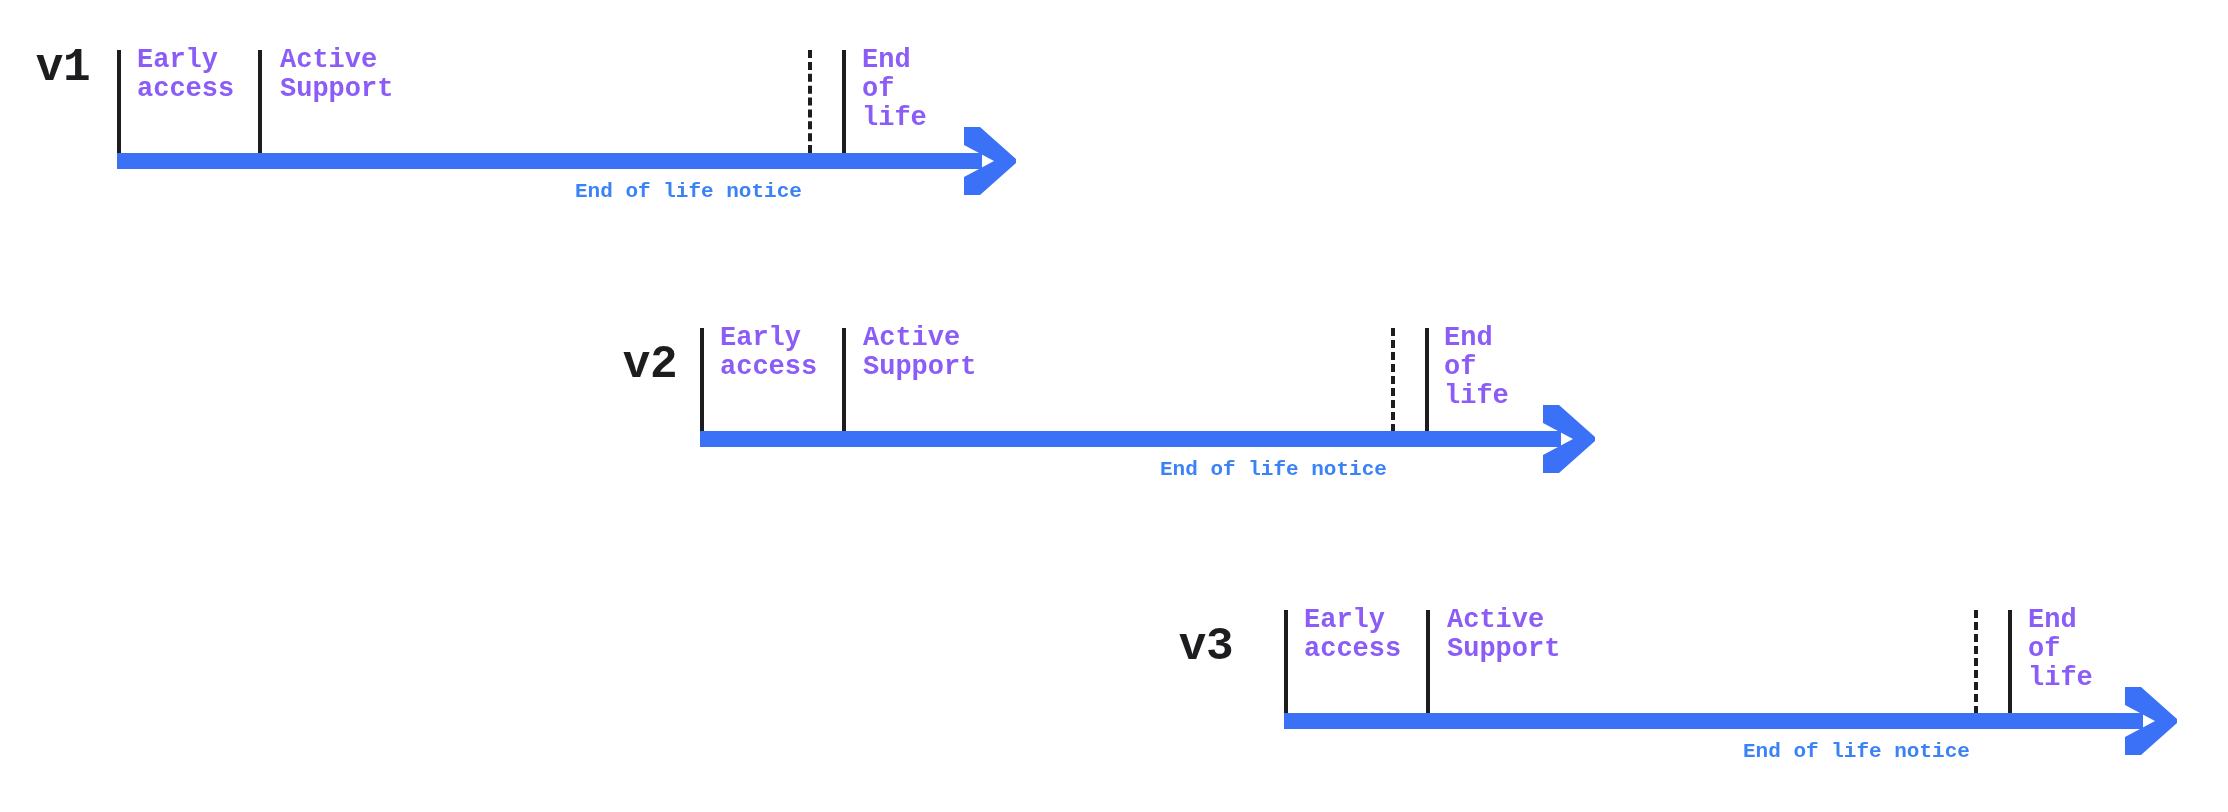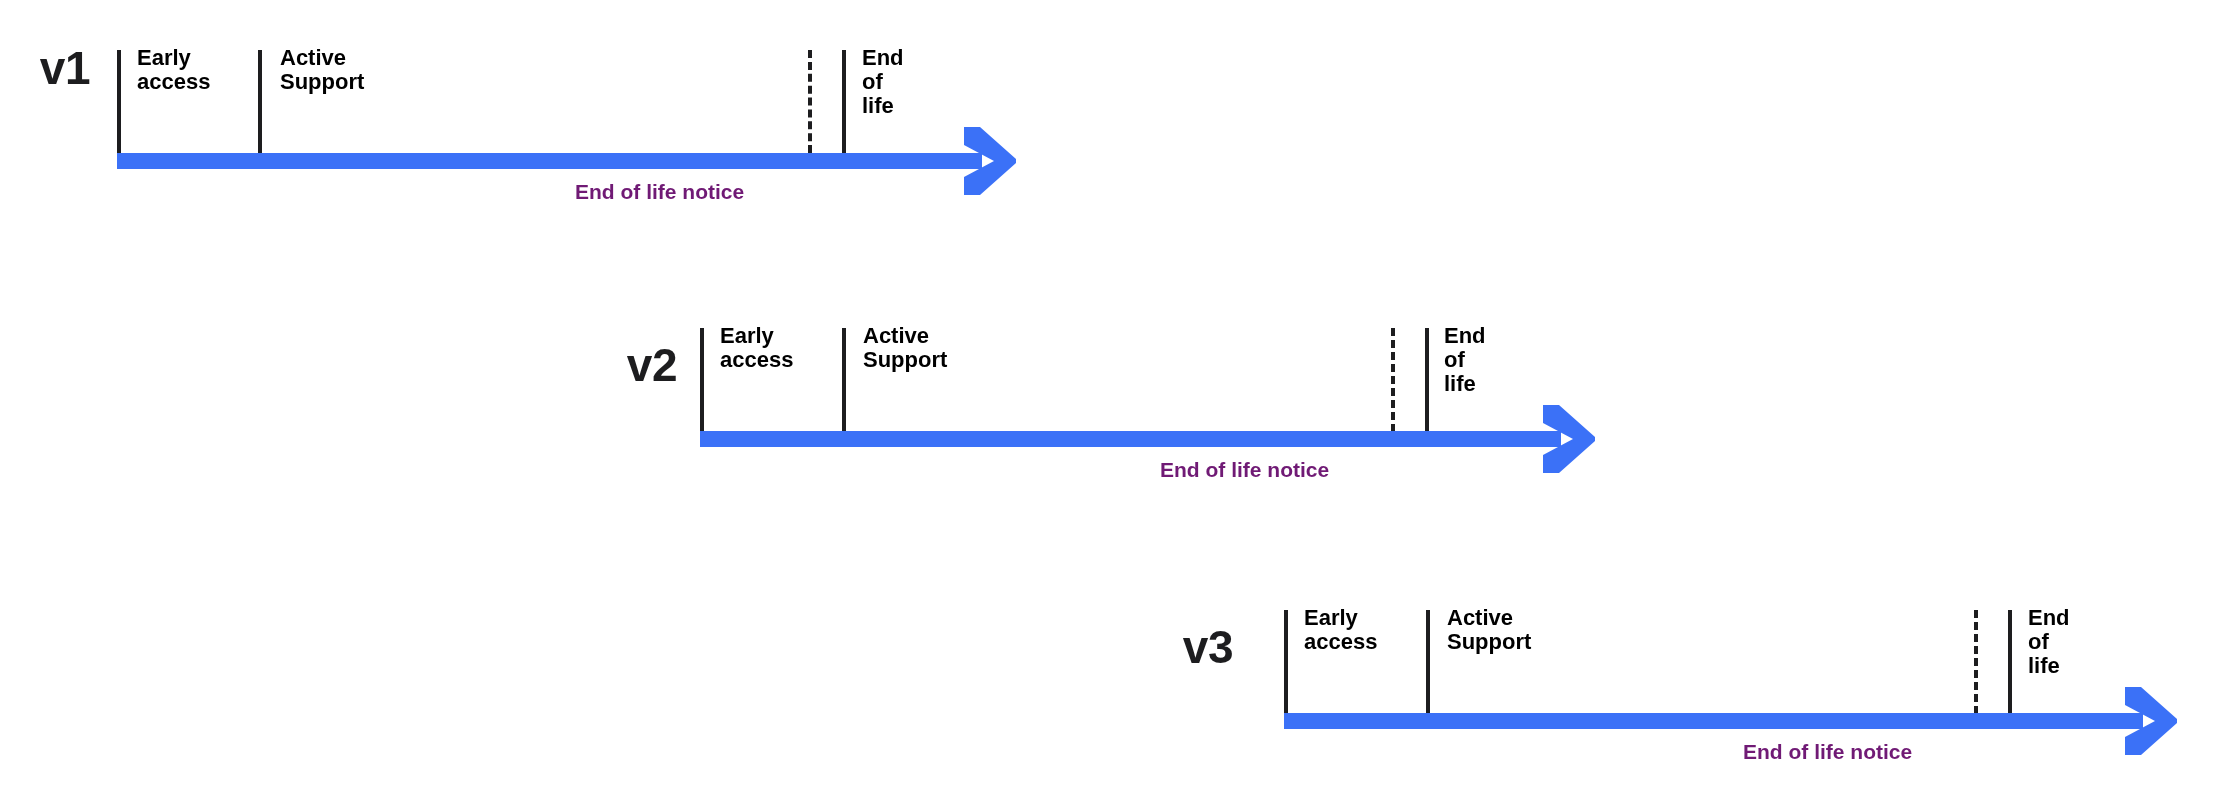--- a/index.html
+++ b/index.html
@@ -11,20 +11,21 @@
   body {
     font-family: "Liberation Sans", sans-serif;
     -webkit-font-smoothing: antialiased;
   }
   #stage {
     position: relative;
     width: 2228px;
     height: 812px;
     background: #ffffff;
     overflow: hidden;
+    font-family: Liberation Mono, monospace;
   }
 
   
   .row {
     position: absolute;
     left: 0;
     top: 0;
   }
 
   
@@ -49,23 +50,23 @@
   
   .tick-dashed {
     position: absolute;
     width: 0;
     border-left: 4px dashed #1d1d1f;
   }
 
   
   .phase-label {
     position: absolute;
-    font-size: 22px;
+    font-size: 27px;
     font-weight: 700;
-    color: #000000;
+    color: #8b5cf6;
     line-height: 1.08;
     white-space: pre-line;
   }
 
   
   .bar-shaft {
     position: absolute;
     height: 16px;
   }
   .arrow-head {
@@ -73,21 +74,21 @@
   }
   .arrow-head svg {
     display: block;
   }
 
   
   .notice-label {
     position: absolute;
     font-size: 21px;
     font-weight: 700;
-    color: #701a75;
+    color: #3b82f6;
     line-height: 1.1;
     white-space: nowrap;
   }
 </style>
 </head>
 <body>
 
 <div id="stage">
 
   <div class="row">

